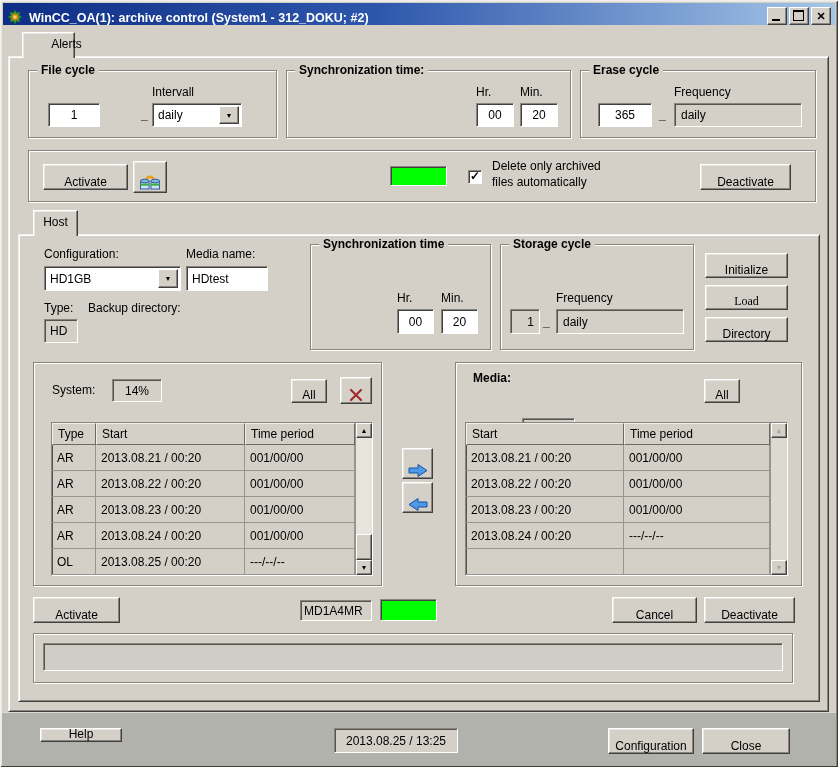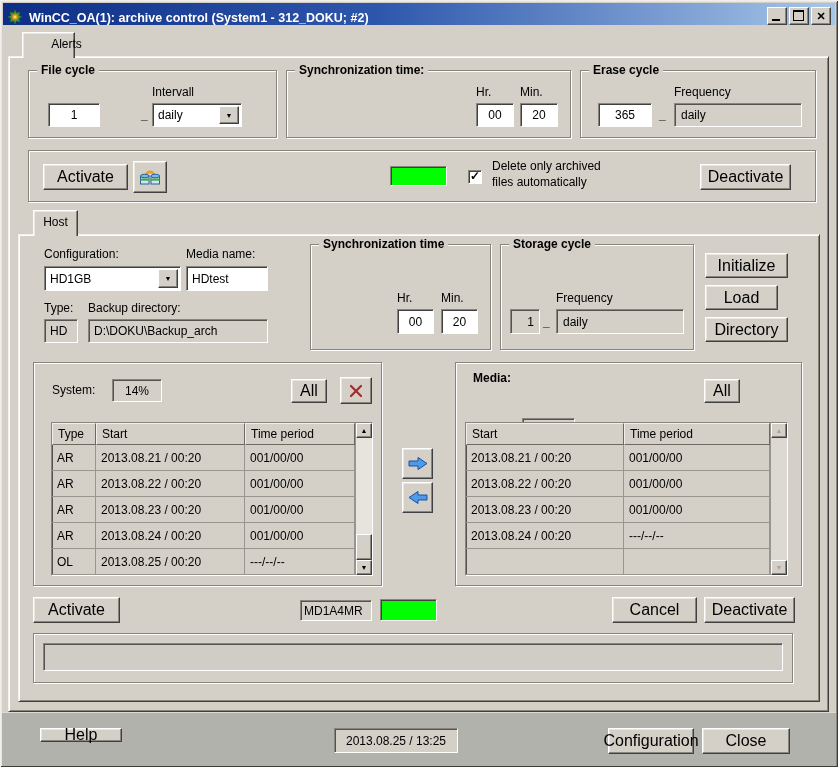--- a/index.html
+++ b/index.html
@@ -15,21 +15,21 @@
   .title-text{color:#fff;font-weight:bold;font-size:12.5px;margin-left:6px;flex:1;white-space:nowrap;overflow:hidden;}
   .win-btn{width:18px;height:16px;background:#d4d0c8;border:1px solid;border-color:#fff #404040 #404040 #fff;
            box-shadow:inset -1px -1px 0 #87857e;margin-left:2px;position:relative;
            display:flex;align-items:center;justify-content:center;}
   .glyph-min{position:absolute;left:4px;bottom:3px;width:8px;height:2px;background:#000;}
   .glyph-max{position:absolute;left:3px;top:2px;width:9px;height:8px;border:1px solid #000;border-top:2px solid #000;}
   .glyph-close{font-size:11px;font-weight:bold;line-height:1;}
   
   .btn{position:absolute;background:#d4d0c8;border:1px solid;border-color:#fff #404040 #404040 #fff;
        box-shadow:inset -1px -1px 0 #87857e, inset 1px 1px 0 #e9e7e1;
-       display:flex;align-items:center;justify-content:center;box-sizing:border-box;font-size:16px;cursor:default;}
+       display:flex;align-items:flex-end;justify-content:center;box-sizing:border-box;font-size:12px;cursor:default;}
   .inp{position:absolute;background:#fff;border:1px solid;border-color:#87857e #fff #fff #87857e;
        box-shadow:inset 1px 1px 0 #404040;box-sizing:border-box;font:12px "Liberation Sans",sans-serif;
        padding:0;margin:0;outline:none;}
   .fld{position:absolute;background:#d4d0c8;border:1px solid;border-color:#87857e #fff #fff #87857e;
        box-shadow:inset 1px 1px 0 #55534e;box-sizing:border-box;display:flex;align-items:center;overflow:hidden;white-space:nowrap;}
   .etch{position:absolute;border:1px solid #87857e;box-shadow:inset 1px 1px 0 #ffffff, 1px 1px 0 #ffffff;box-sizing:border-box;}
   .legend{position:absolute;top:-8px;left:8px;background:#d4d0c8;padding:0 4px;font-weight:bold;white-space:nowrap;}
   .panel{position:absolute;background:#d4d0c8;border:1px solid;border-color:#f2f1ed #404040 #404040 #f2f1ed;
          box-shadow:inset 1px 1px 0 #fff, inset -1px -1px 0 #87857e;box-sizing:border-box;z-index:1;}
   .tab{position:absolute;background:#d4d0c8;border:1px solid;border-color:#fff #404040 #d4d0c8 #fff;border-bottom:none;
@@ -153,42 +153,41 @@
   <div class="lbl" style="left:44px;top:247px;z-index:3;">Configuration:</div>
   <div class="combo" style="left:44px;top:266px;width:137px;height:25px;z-index:3;">
     <div class="combo-text">HD1GB</div>
     <div class="combo-btn">▼</div>
   </div>
   <div class="lbl" style="left:186px;top:247px;z-index:3;">Media name:</div>
   <input class="inp" style="left: 186px; top: 266px; width: 82px; height: 25px; z-index: 3; padding-left: 5px;" value="HDtest">
   <div class="lbl" style="left:44px;top:301px;z-index:3;">Type:</div>
   <div class="lbl" style="left:88px;top:301px;z-index:3;">Backup directory:</div>
   <div class="fld" style="left:44px;top:319px;width:34px;height:24px;z-index:3;padding-left:5px;">HD</div>
-  <div class="fld" style="left:88px;top:319px;width:180px;height:24px;z-index:3;padding-left:5px;">D:\DOKU\Backup_arch</div>
 
   <div class="etch" style="left:310px;top:244px;width:181px;height:106px;z-index:3;">
     <span class="legend">Synchronization time</span>
   </div>
   <div class="lbl ctr" style="left:397px;top:291px;width:37px;z-index:3;">Hr.</div>
   <div class="lbl ctr" style="left:441px;top:291px;width:37px;z-index:3;">Min.</div>
   <input class="inp" style="left: 397px; top: 309px; width: 37px; height: 25px; z-index: 3; text-align: center;" value="00">
   <input class="inp" style="left: 441px; top: 309px; width: 37px; height: 25px; z-index: 3; text-align: center;" value="20">
 
   <div class="etch" style="left:500px;top:244px;width:194px;height:106px;z-index:3;">
     <span class="legend">Storage cycle</span>
   </div>
   <div class="lbl ctr" style="left:556px;top:291px;width:128px;z-index:3;">Frequency</div>
   <div class="fld" style="left:510px;top:309px;width:30px;height:25px;z-index:3;justify-content:flex-end;padding-right:5px;">1</div>
   <span class="sep" style="left:543px;top:315px;z-index:3;">_</span>
   <div class="fld" style="left:556px;top:309px;width:128px;height:25px;z-index:3;padding-left:6px;">daily</div>
 
   <div class="btn" style="left:705px;top:253px;width:83px;height:25px;z-index:3;">
       <span>Initialize</span>
     </div>
-  <div class="btn" style="left:705px;top:285px;width:73px;height:25px;z-index:3;">
+  <div class="btn" style="left:705px;top:285px;width:83px;height:25px;z-index:3;font-family:Liberation Serif, serif;">
       <span>Load</span>
     </div>
   <div class="btn" style="left:705px;top:317px;width:83px;height:25px;z-index:3;">
       <span>Directory</span>
     </div>
 
   <div class="etch" style="left:33px;top:362px;width:349px;height:224px;z-index:3;"></div>
   <div class="lbl" style="left:52px;top:383px;z-index:4;">System:</div>
   <div class="fld ctr" style="left:112px;top:379px;width:50px;height:23px;z-index:4;justify-content:center;">14%</div>
   <div class="btn" style="left:291px;top:379px;width:36px;height:24px;z-index:4;">

